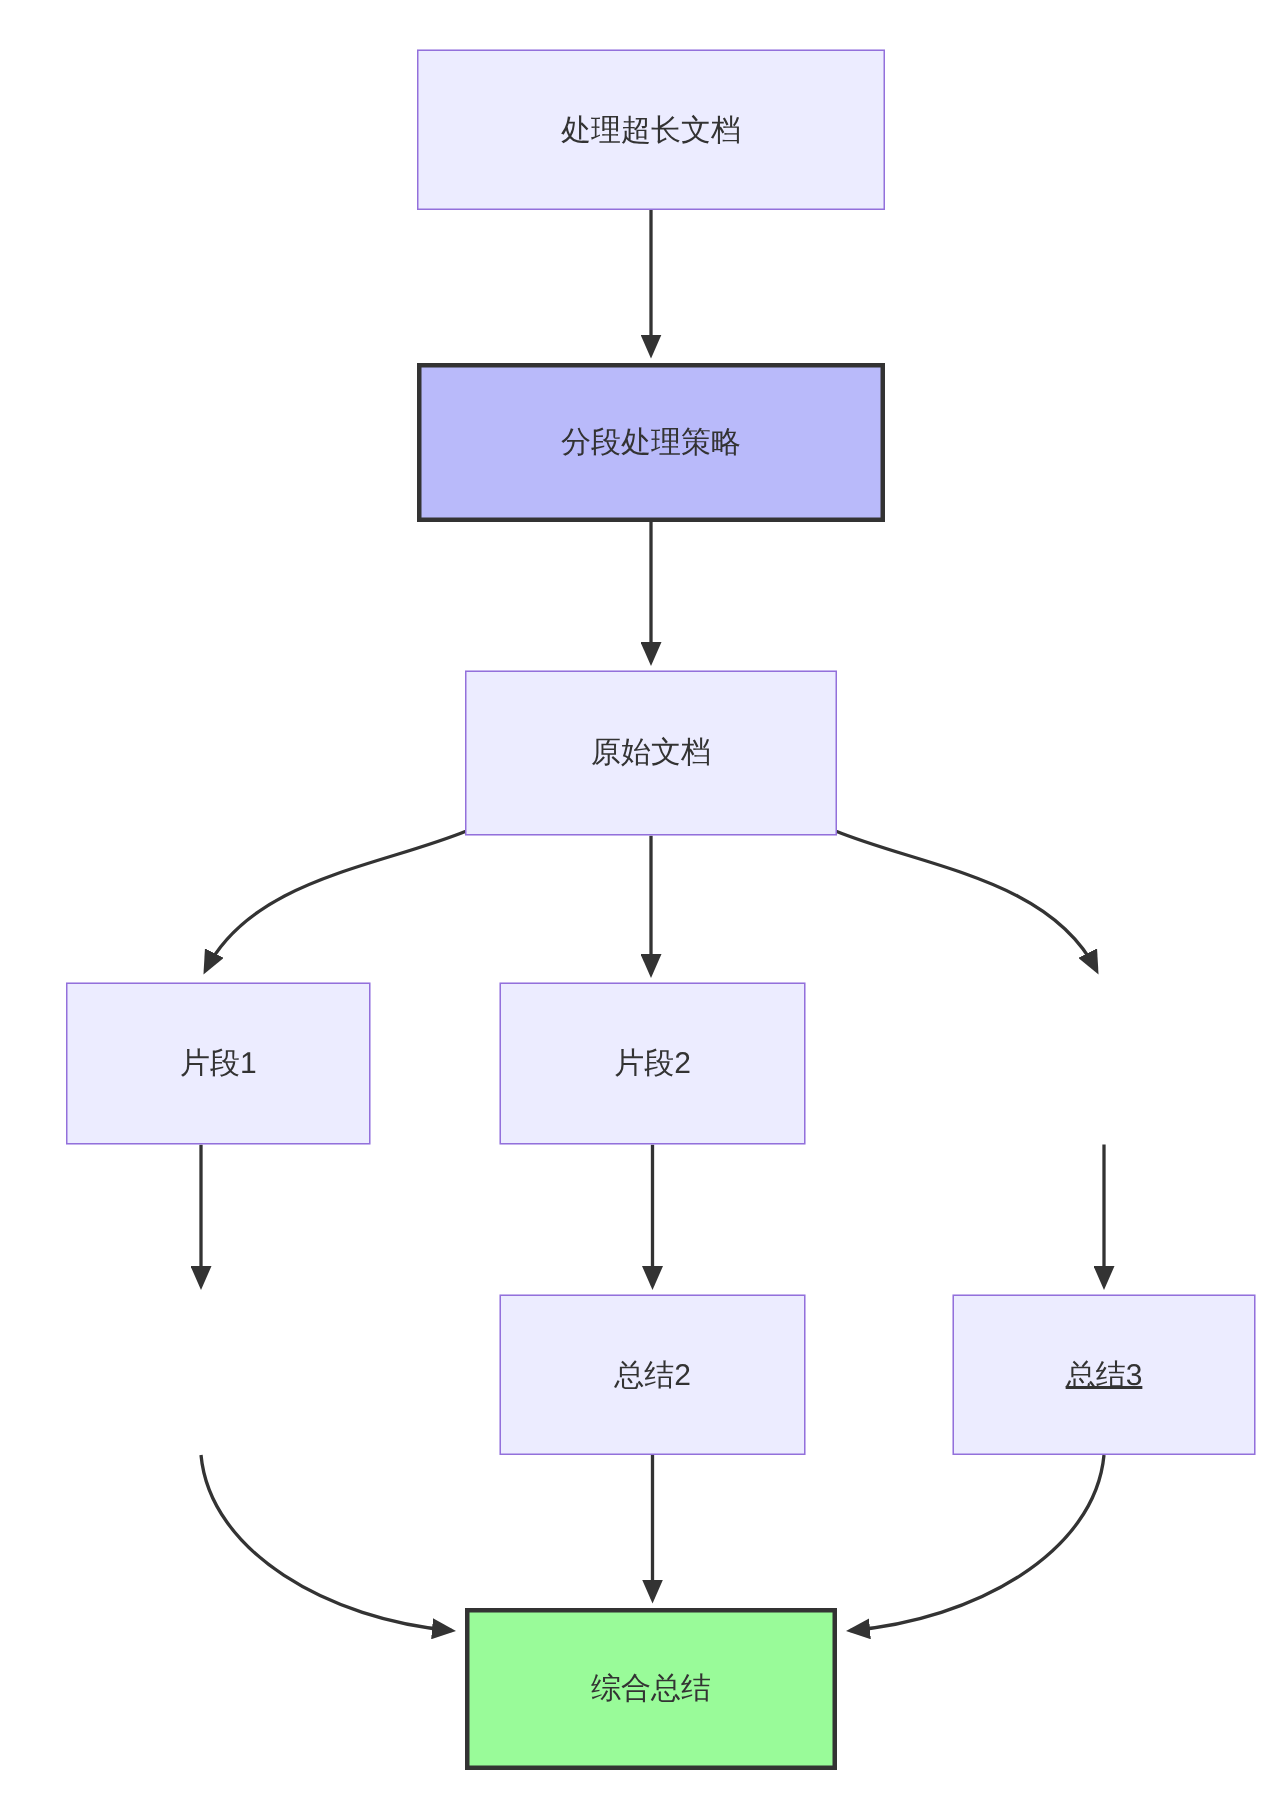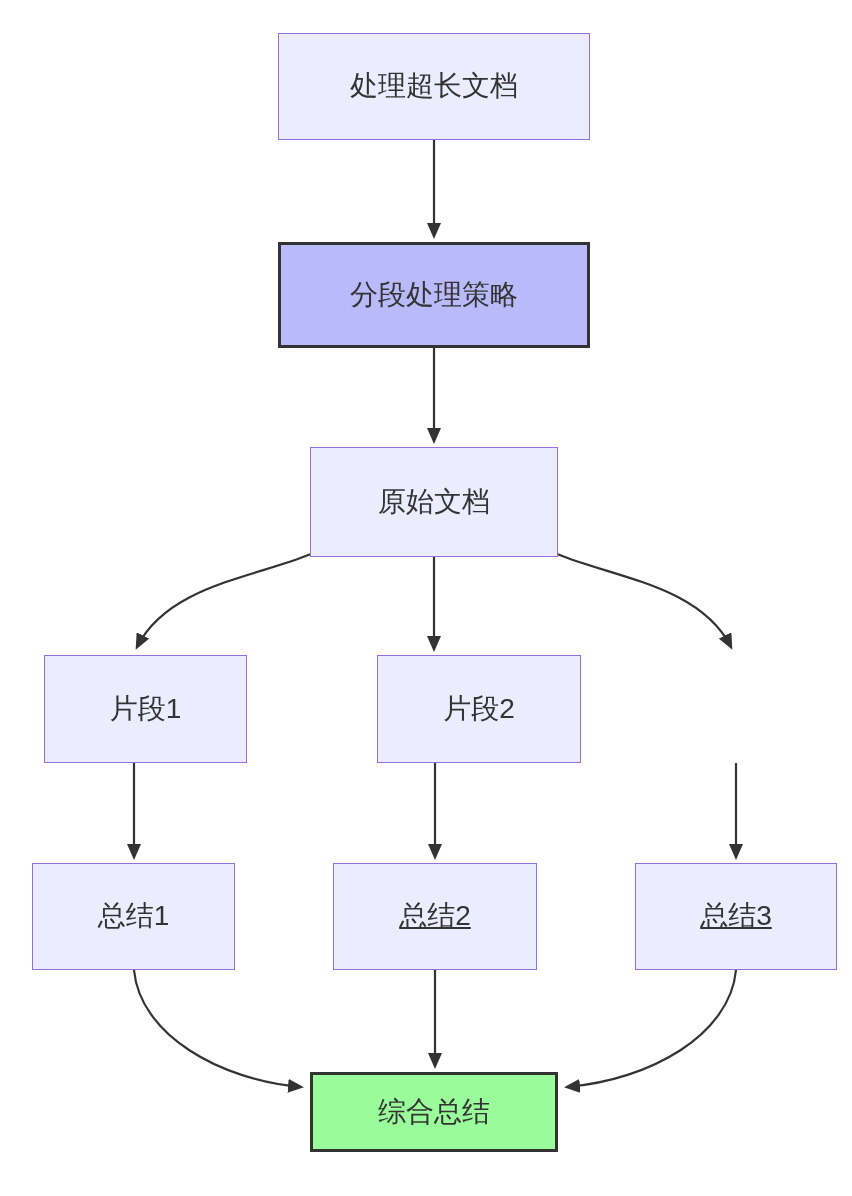--- a/index.html
+++ b/index.html
@@ -40,46 +40,46 @@
   .arrowhead {
     fill: var(--edge, #333);
     stroke: none;
   }
   .node {
     position: absolute;
     box-sizing: border-box;
     display: flex;
     align-items: center;
     justify-content: center;
-    font-size: 28px;
+    font-size: 20px;
     line-height: 1.3;
     color: var(--text, #333);
     background: var(--node-fill, #ECECFF);
     border: 1.5px solid var(--node-border, #9370DB);
     text-align: center;
   }
   .node--emphasis {
     background: var(--emphasis-fill, #B9BAFA);
     border: 3.5px solid var(--emphasis-border, #333);
   }
   .node--result {
     background: var(--result-fill, #99FB99);
     border: 3.5px solid var(--result-border, #333);
   }
   
   .n-a  { left: 278px; top:   33px; width: 312px; height: 107px; }
   .n-b  { left: 278px; top:  242px; width: 312px; height: 106px; }
   .n-c  { left: 310px; top:  447px; width: 248px; height: 110px; }
   .n-d1 { left:  44px; top:  655px; width: 203px; height: 108px; }
-  .n-d2 { left: 333px; top:  655px; width: 204px; height: 108px; margin-left: 44px; }
+  .n-d2 { left: 333px; top:  655px; width: 204px; height: 108px; }
   .n-d3 { left: 635px; top:  655px; width: 202px; height: 108px; }
   .n-e1 { left:  32px; top:  863px; width: 203px; height: 107px; }
-  .n-e2 { left: 333px; top:  863px; width: 204px; height: 107px; text-decoration: underline; }
+  .n-e2 { left: 333px; top:  863px; width: 204px; height: 107px; }
   .n-e3 { left: 635px; top:  863px; width: 202px; height: 107px; text-decoration: underline; }
-  .n-f  { left: 310px; top: 1072px; width: 248px; height: 80px; }
+  .n-f  { left: 310px; top: 1072px; width: 248px; height: 108px; }
 </style>
 </head>
 <body>
 
 <div class="canvas">
 
   <svg class="edges" viewBox="0 0 852 1196" xmlns="http://www.w3.org/2000/svg">
     <defs>
       <marker id="arrow" markerUnits="userSpaceOnUse" markerWidth="16" markerHeight="14" refX="13" refY="7" orient="auto">
         <path class="arrowhead" d="M0,0 L16,7 L0,14 Z"></path>
@@ -106,23 +106,20 @@
   </div>
   <div class="node n-c">
     <span>原始文档</span>
   </div>
   <div class="node n-d1">
     <span>片段1</span>
   </div>
   <div class="node n-d2">
     <span>片段2</span>
   </div>
-  <div class="node n-e1">
-    <span>总结1</span>
-  </div>
   <div class="node n-e2">
     <span>总结2</span>
   </div>
   <div class="node n-e3">
     <span>总结3</span>
   </div>
   <div class="node node--result n-f">
     <span>综合总结</span>
   </div>
 

